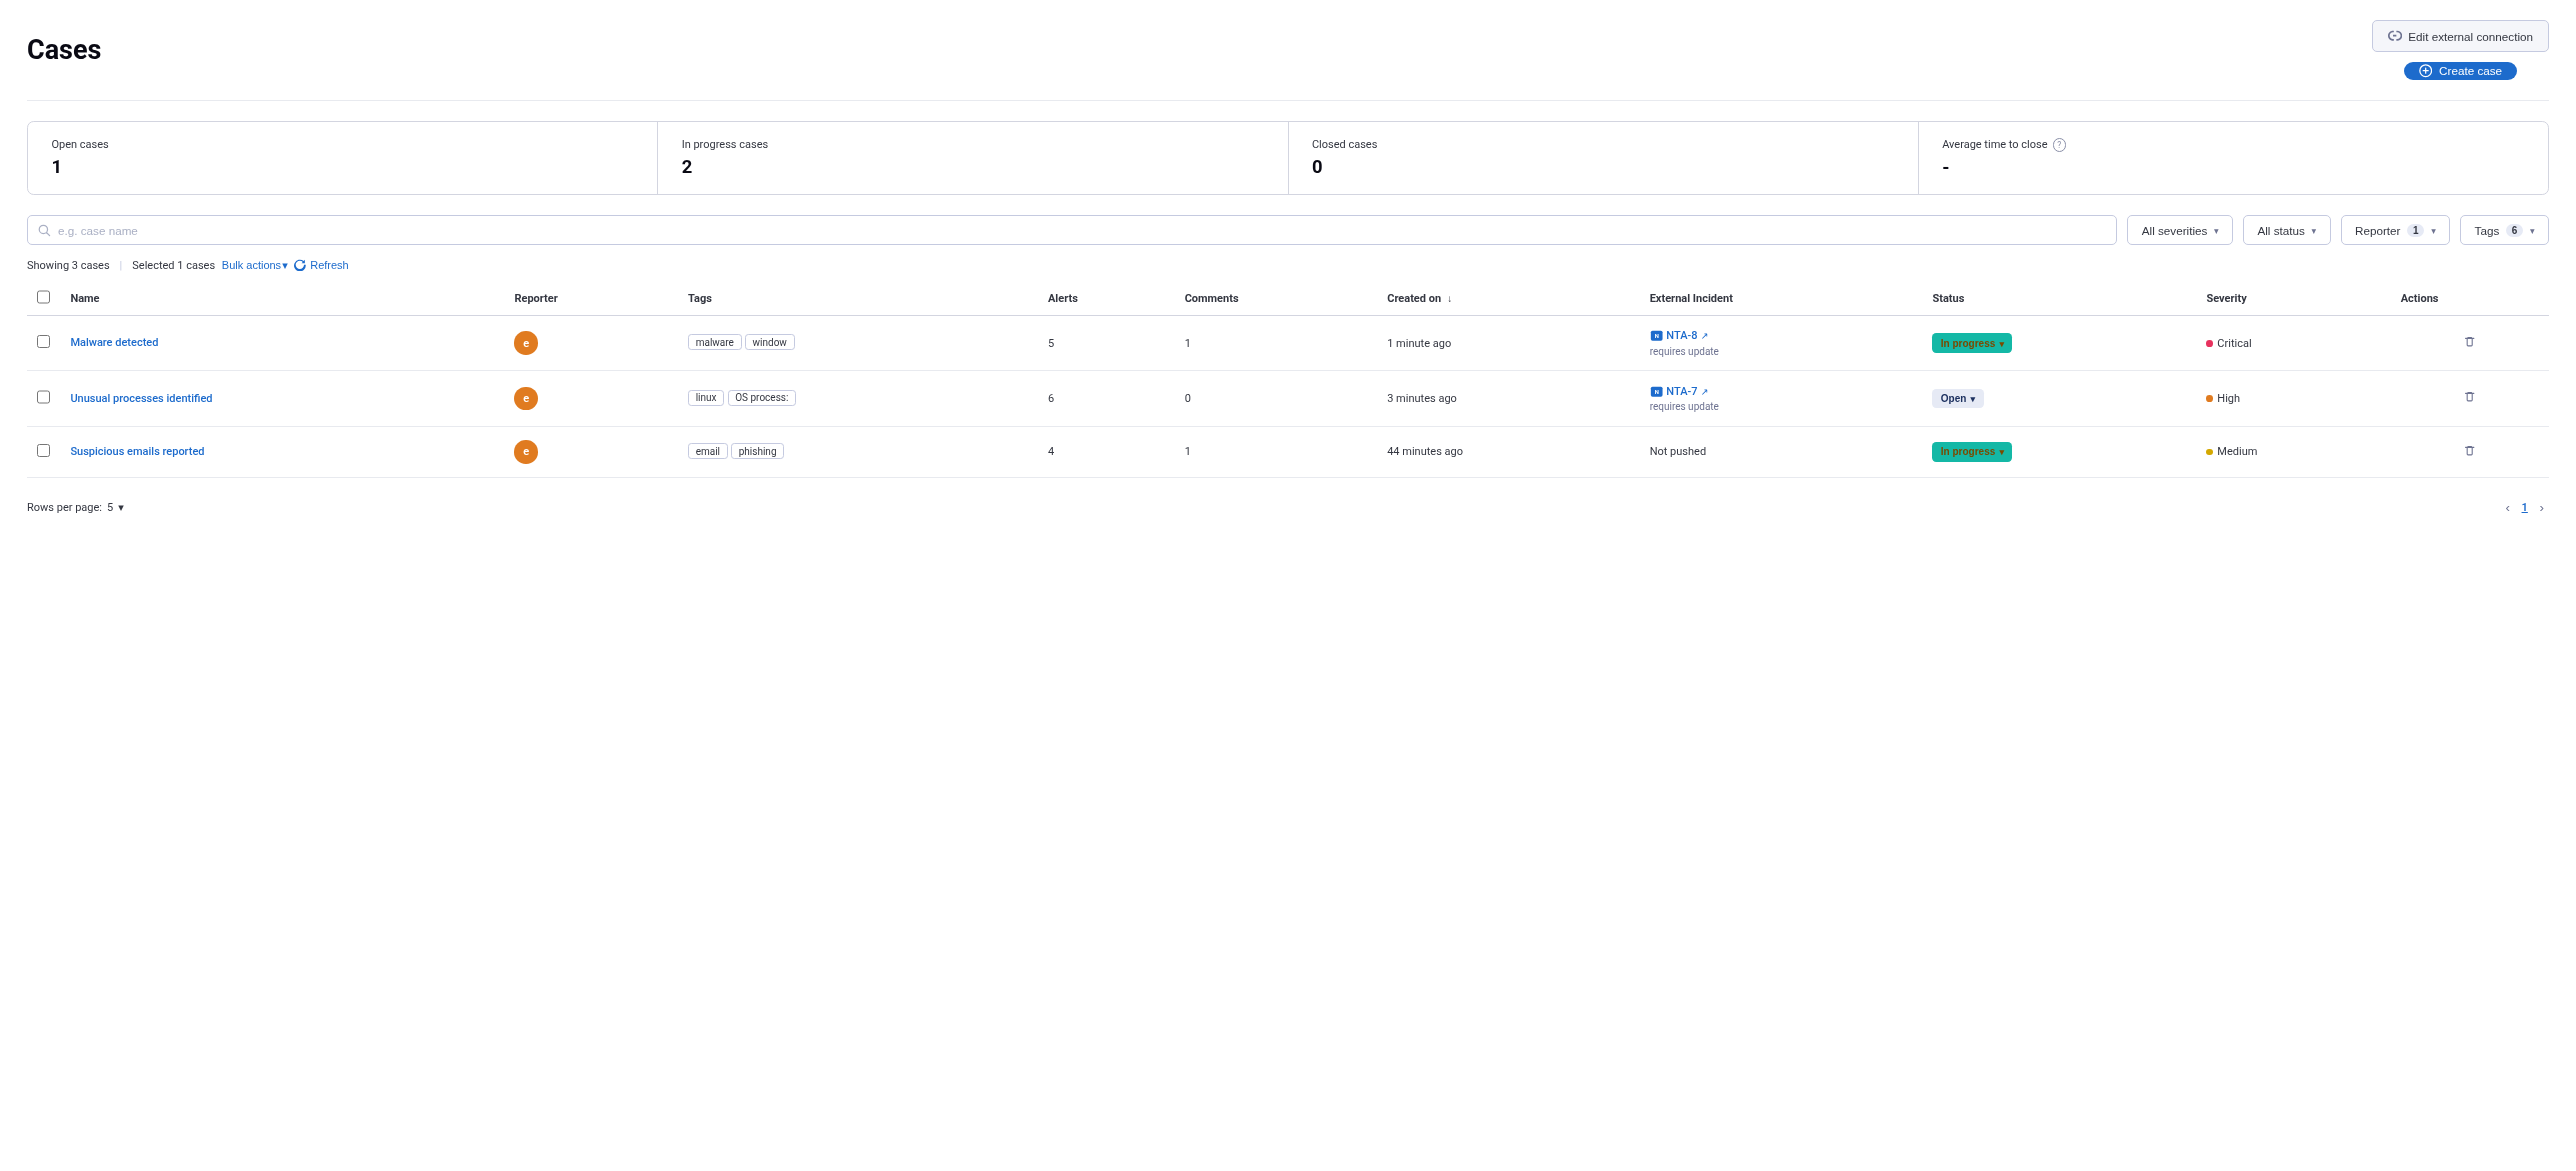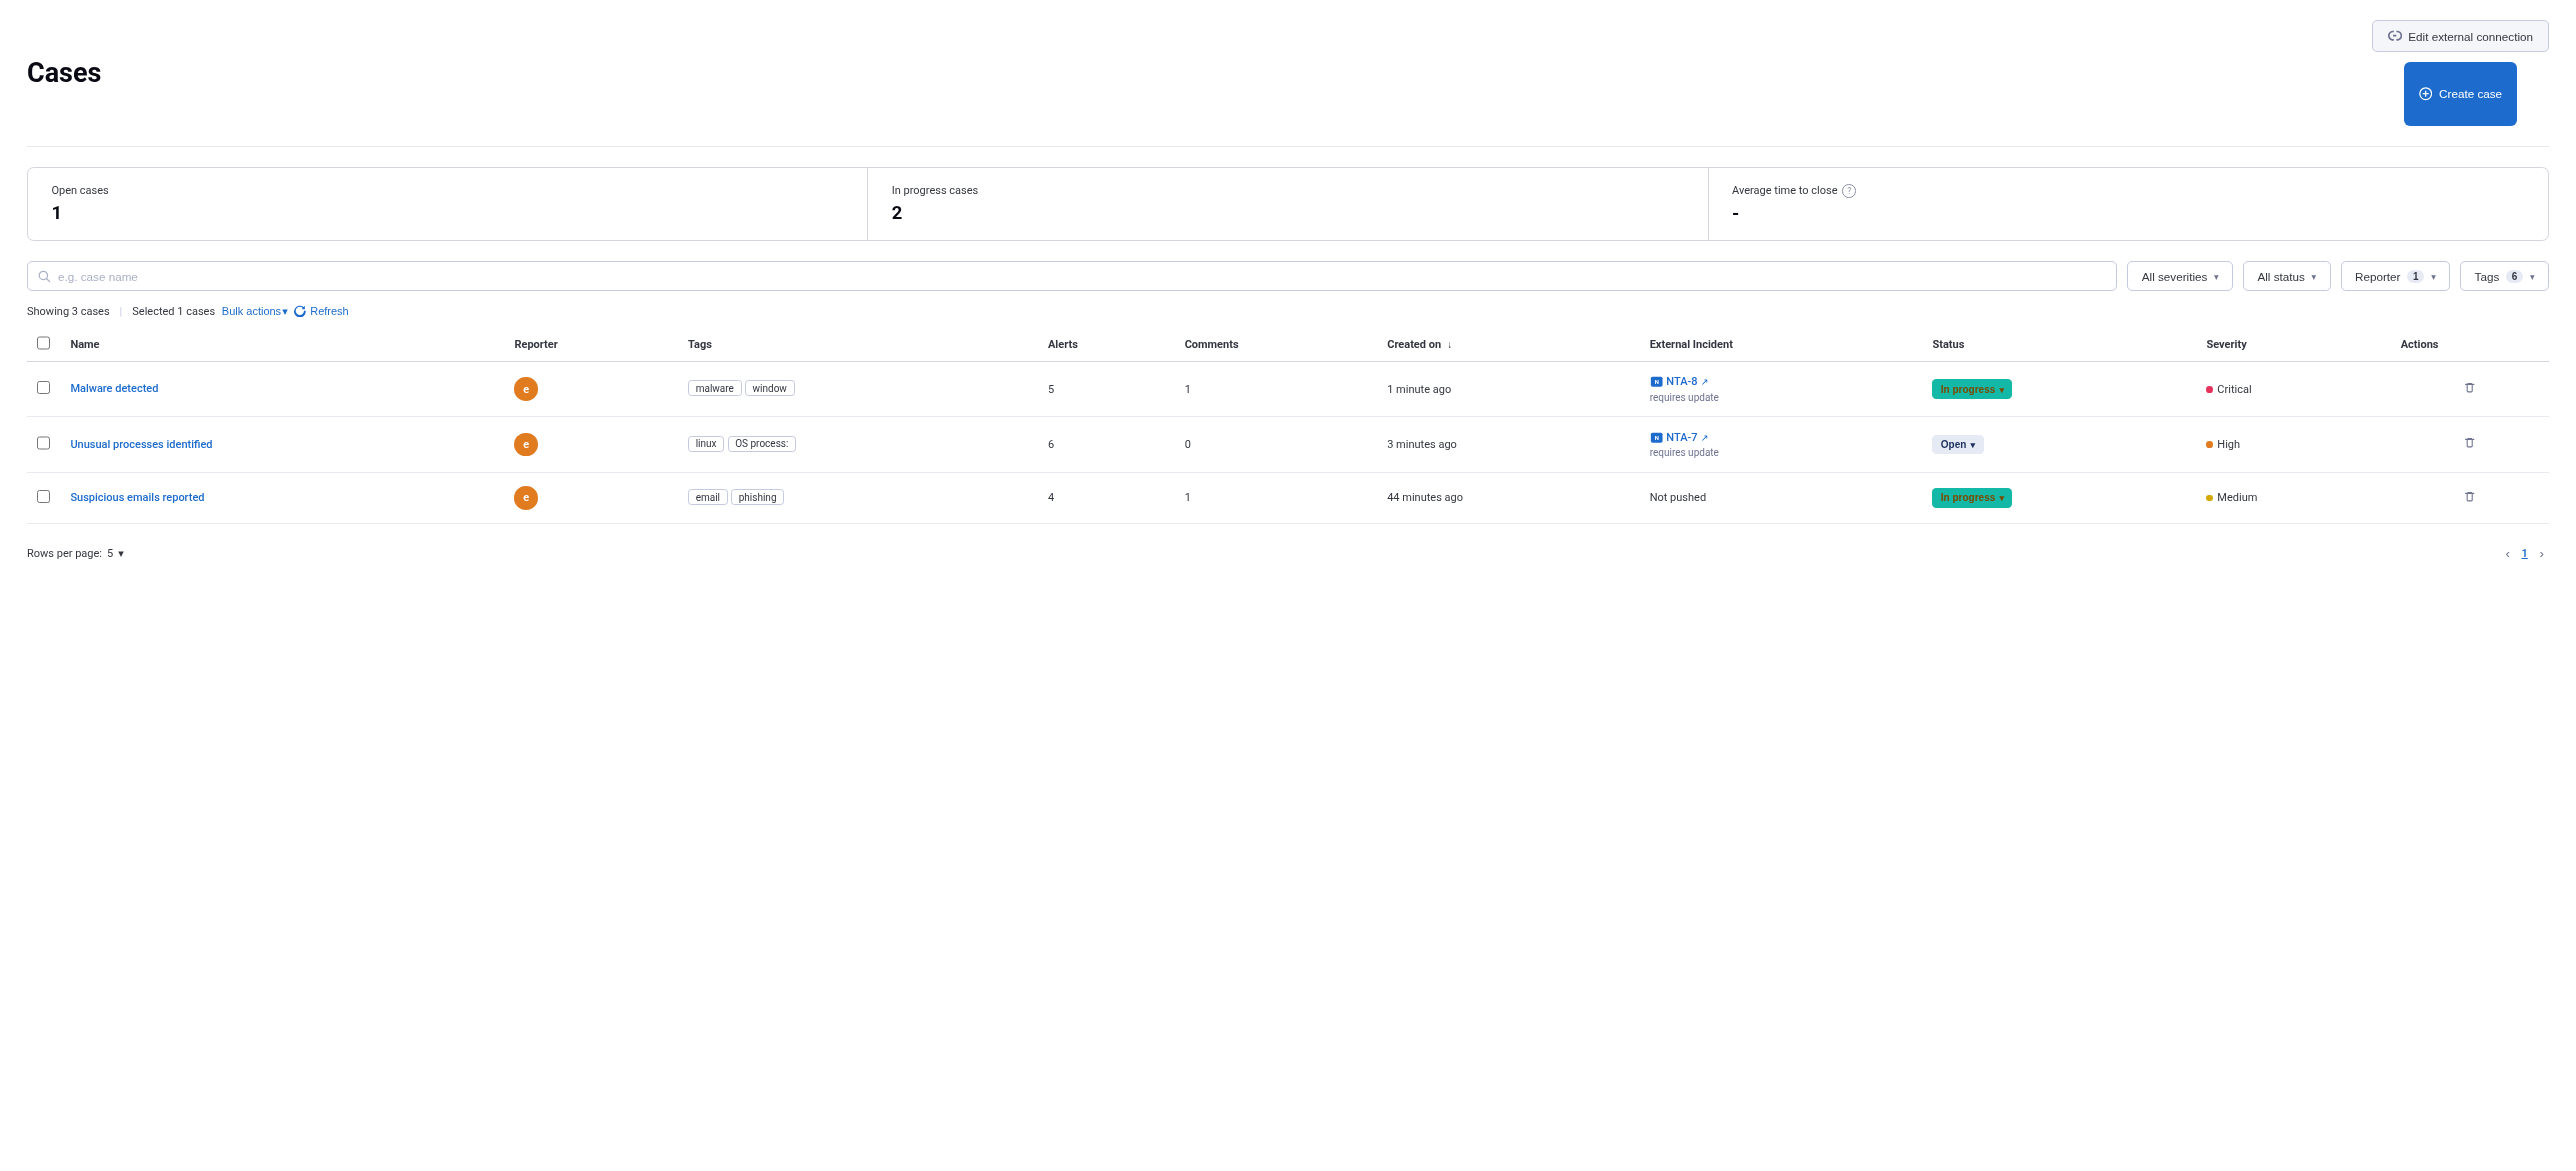--- a/index.html
+++ b/index.html
@@ -41,24 +41,24 @@
       border-radius: 5px;
       cursor: pointer;
       font-size: 11.7px;
       color: #343741;
       font-weight: 500;
     }
     .btn-primary {
       display: flex;
       align-items: center;
       gap: 6.7px;
-      padding: 25px 15px;
+      padding: 2px 15px;
       background: #1d6bcc;
       border: none;
-      border-radius: 6px;
+      border-radius: 12px;
       cursor: pointer;
       font-size: 11.7px;
       color: #fff;
       font-weight: 500;
     }
     .divider {
       border: none;
       border-top: 0.8px solid #e8eaef;
       margin-bottom: 20px;
     }
@@ -371,20 +371,24 @@
   <hr class="divider">
 
   <div class="stats-panel">
     <div class="stat-item">
       <div class="stat-label">Open cases</div>
       <div class="stat-value">1</div>
     </div>
     <div class="stat-item">
       <div class="stat-label">In progress cases</div>
       <div class="stat-value">2</div>
+    </div>
+    <div class="stat-item">
+      <div class="stat-label">Closed cases</div>
+      <div class="stat-value">0</div>
     </div>
     <div class="stat-item">
       <div class="stat-label">
         <span>Average time to close</span>
         <span class="info-icon">?</span>
       </div>
       <div class="stat-value">-</div>
     </div>
   </div>
 

